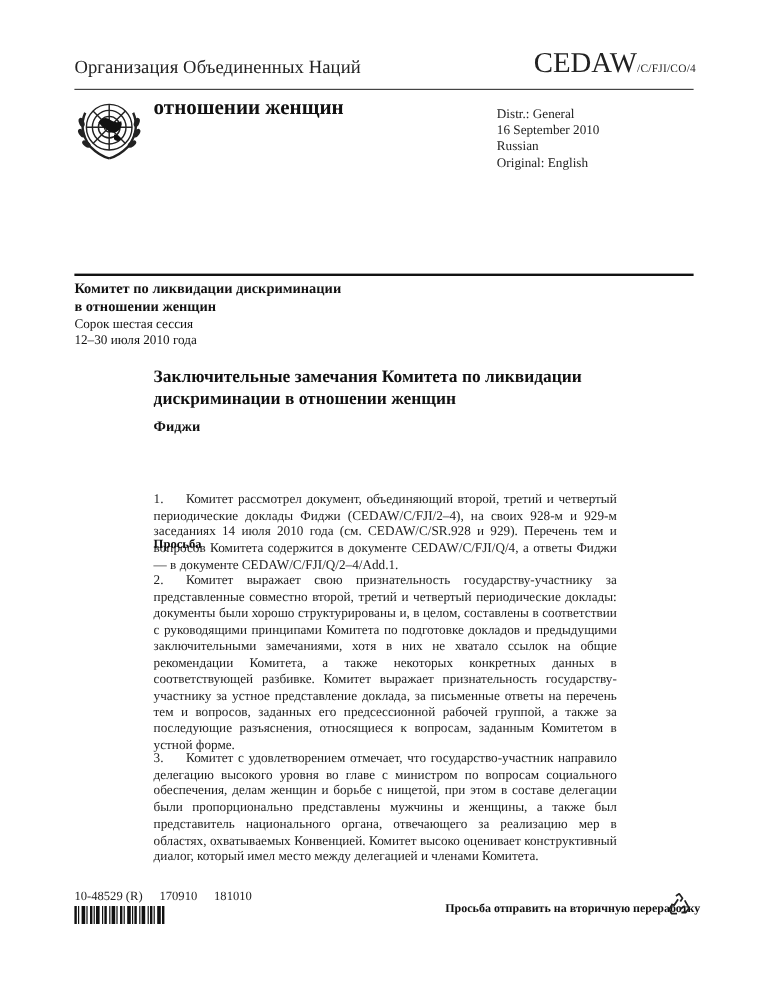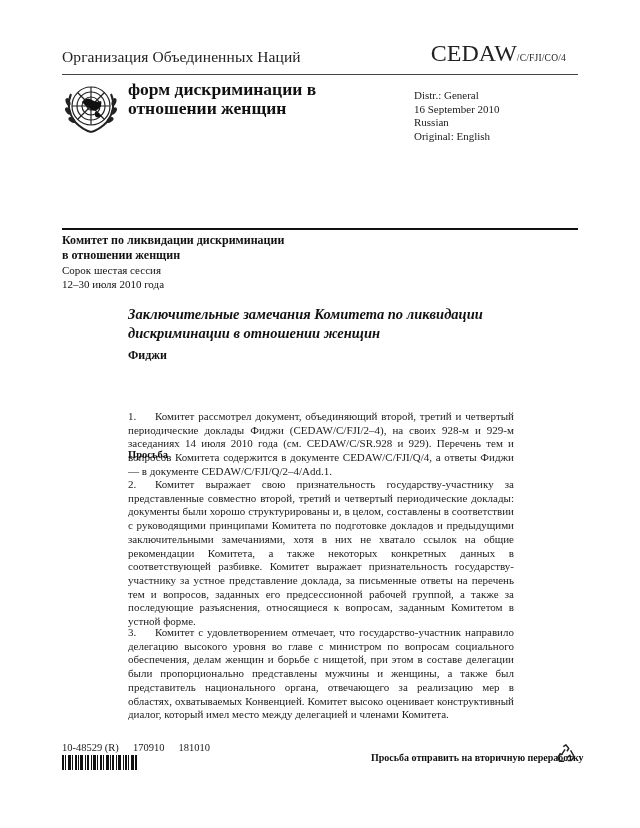--- a/index.html
+++ b/index.html
@@ -2,32 +2,32 @@
 <html><head>
 <meta charset="utf-8">
 <style>
   html, body { margin: 0; padding: 0; }
   body {
     width: 640px; height: 828px; background: #ffffff; position: relative; overflow: hidden;
     font-family: "Liberation Serif", "DejaVu Serif", serif; color: #1a1a1a;
   }
   .abs { position: absolute; }
   .org-name { left: 62px; top: 48px; font-size: 15.5px; color: #222; letter-spacing: 0.1px; }
-  .symbol { right: 74px; top: 40px; font-size: 24px; color: #222; white-space: nowrap; }
+  .symbol { right: 60px; top: 40px; font-size: 24px; color: #222; white-space: nowrap; }
   .symbol .suffix { font-size: 9.5px; letter-spacing: 0.2px; }
   .rule-top { left: 62px; top: 74px; width: 516px; height: 1px; background: #444; }
   .emblem { left: 62px; top: 80px; width: 58px; height: 56px; }
   .conv-title { left: 128px; top: 80px; font-size: 17.5px; font-weight: bold; line-height: 19px; color: #111; }
   .distr { left: 414px; top: 89px; font-size: 11px; line-height: 13.5px; color: #222; }
   .rule-thick { left: 62px; top: 228px; width: 516px; height: 2px; background: #111; }
   .committee { left: 62px; top: 233px; font-size: 12px; line-height: 15px; color: #111; }
   .committee .b { font-weight: bold; }
   .committee .session { font-weight: normal; font-size: 11px; line-height: 14px; }
   .committee .dates { font-size: 11px; line-height: 14px; }
-  .main-title { left: 128px; top: 305px; width: 400px; font-size: 14.5px; font-weight: bold; line-height: 19px; color: #111; font-style: italic; }
+  .main-title { left: 128px; top: 305px; width: 400px; font-size: 14.5px; font-weight: bold; line-height: 19px; color: #111; }
   .country { left: 128px; top: 348px; font-size: 12px; font-weight: bold; color: #111; }
   .body-block { left: 128px; width: 386px; font-size: 11px; line-height: 13.7px; text-align: justify; color: #222; }
   .para .num { display: inline-block; width: 27px; }
   .intro-head { left: 128px; top: 449px; font-size: 10.5px; font-weight: bold; color: #111; }
   .footer-code { left: 62px; top: 742px; font-size: 10.5px; color: #222; white-space: nowrap; }
   .footer-code span { margin-right: 14px; }
   .barcode { left: 62px; top: 755px; width: 95px; height: 15px; display: flex; gap: 0; }
   .barcode i { display: block; height: 15px; background: #111; }
   .recycle-note { left: 355px; top: 752px; font-size: 10px; font-weight: bold; color: #111; white-space: nowrap; margin-left: 16px; }
   .recycle-icon { left: 555px; top: 743px; width: 22px; height: 22px; }
@@ -60,21 +60,20 @@
     <ellipse cx="6" cy="22" rx="2.2" ry="4" transform="rotate(-20 6 22)"></ellipse>
     <ellipse cx="6" cy="31" rx="2.2" ry="4" transform="rotate(-35 6 31)"></ellipse>
     <ellipse cx="10" cy="40" rx="2.2" ry="4" transform="rotate(-55 10 40)"></ellipse>
     <ellipse cx="52" cy="22" rx="2.2" ry="4" transform="rotate(20 52 22)"></ellipse>
     <ellipse cx="52" cy="31" rx="2.2" ry="4" transform="rotate(35 52 31)"></ellipse>
     <ellipse cx="48" cy="40" rx="2.2" ry="4" transform="rotate(55 48 40)"></ellipse>
   </g>
 </svg>
 
 <div class="abs conv-title">
-  <div>форм дискриминации в</div>
   <div>отношении женщин</div>
 </div>
 
 <div class="abs distr">
   <div>Distr.: General</div>
   <div>16 September 2010</div>
   <div>Russian</div>
   <div>Original: English</div>
 </div>
 

